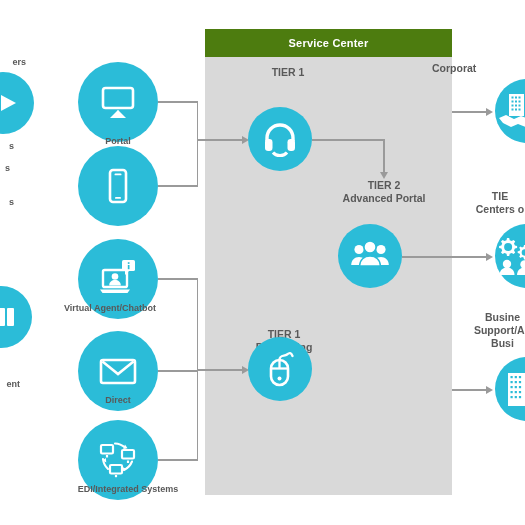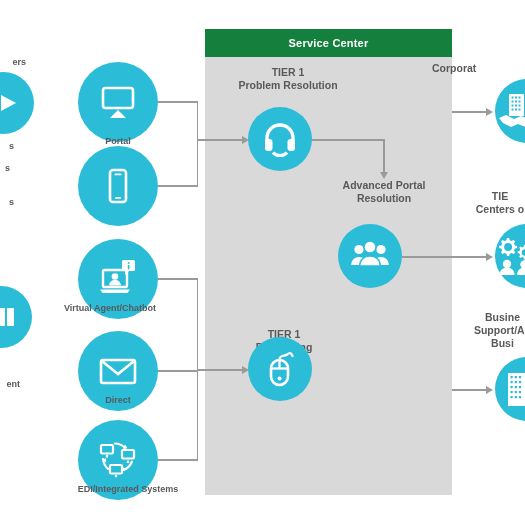--- a/index.html
+++ b/index.html
@@ -1,20 +1,20 @@
 <!DOCTYPE html>
 <html><head>
 <meta charset="utf-8">
 <style>
   html,body{margin:0;padding:0;background:#ffffff;}
   body{width:525px;height:525px;overflow:hidden;font-family:"Liberation Sans",sans-serif;}
   #stage{position:relative;width:525px;height:525px;background:#fff;}
 
   .panel{position:absolute;background:#d9d9d9;}
-  .panel-header{position:absolute;background:#15803d;display:flex;align-items:center;justify-content:center;}
+  .panel-header{position:absolute;background:#4d7c0f;display:flex;align-items:center;justify-content:center;}
   .panel-header-label{color:#ffffff;font-size:11px;font-weight:bold;letter-spacing:.2px;}
   .bubble{position:absolute;border-radius:50%;background:#2bbcd8;display:flex;align-items:center;justify-content:center;}
   .bubble svg{display:block;}
 
   .cap{position:absolute;text-align:center;color:#595959;font-size:9px;font-weight:bold;line-height:12px;white-space:nowrap;}
   .hdr{position:absolute;text-align:center;color:#595959;font-size:10.5px;font-weight:bold;line-height:13px;}
   .hdr-l{position:absolute;text-align:center;color:#595959;font-size:10.5px;font-weight:bold;line-height:13px;white-space:nowrap;}
 
   .ln{position:absolute;background:#9a9a9a;}
   .lnh{height:1.6px;}
@@ -117,38 +117,37 @@
 
   <div class="ln lnh" style="left:158px;top:101px;width:40px;"></div>
   <div class="ln lnv" style="left:196.6px;top:101px;height:45px;"></div>
   <div class="ln lnh" style="left:158px;top:185px;width:40px;"></div>
   <div class="ln lnv" style="left:196.6px;top:140px;height:46px;"></div>
   <div class="ln lnh" style="left:196.6px;top:139px;width:46px;"></div>
   <div class="arrow" style="left:242px;top:135.5px;"></div>
 
   <div class="hdr" style="left:213px;top:66px;width:150px;">
     <div>TIER 1</div>
-    <div>Problem Resolution</div>
   </div>
   <div class="bubble" style="left:248px;top:107px;width:64px;height:64px;">
     <svg width="40" height="40" viewBox="0 0 40 40" aria-hidden="true">
       <path d="M7 22 v-3 a13 13 0 0 1 26 0 v3" fill="none" stroke="#ffffff" stroke-width="3.4"></path>
       <rect x="5" y="20" width="7.5" height="12" rx="3.2" fill="#ffffff"></rect>
       <rect x="27.5" y="20" width="7.5" height="12" rx="3.2" fill="#ffffff"></rect>
       <path d="M13 33.5 a8 6 0 0 0 14 0" fill="none" stroke="#ffffff" stroke-width="3"></path>
     </svg>
   </div>
 
   <div class="ln lnh" style="left:312px;top:139px;width:73px;"></div>
   <div class="ln lnv" style="left:383.4px;top:139px;height:35px;"></div>
   <div class="arrow-d" style="left:380px;top:172px;"></div>
 
   <div class="hdr" style="left:322px;top:179px;width:124px;">
+    <div>TIER 2</div>
     <div>Advanced Portal</div>
-    <div>Resolution</div>
   </div>
   <div class="bubble" style="left:338px;top:224px;width:64px;height:64px;">
     <svg width="42" height="42" viewBox="0 0 42 42" aria-hidden="true">
       <circle cx="10" cy="14.5" r="4.6" fill="#ffffff"></circle>
       <path d="M2.2 30 c0-5 3.5-8 7.8-8 s7.8 3 7.8 8z" fill="#ffffff"></path>
       <circle cx="32" cy="14.5" r="4.6" fill="#ffffff"></circle>
       <path d="M24.2 30 c0-5 3.5-8 7.8-8 s7.8 3 7.8 8z" fill="#ffffff"></path>
       <circle cx="21" cy="12" r="6" fill="#ffffff" stroke="#2bbcd8" stroke-width="1.4"></circle>
       <path d="M10.6 31 c0-6.2 4.6-10 10.4-10 s10.4 3.8 10.4 10z" fill="#ffffff" stroke="#2bbcd8" stroke-width="1.4"></path>
     </svg>

